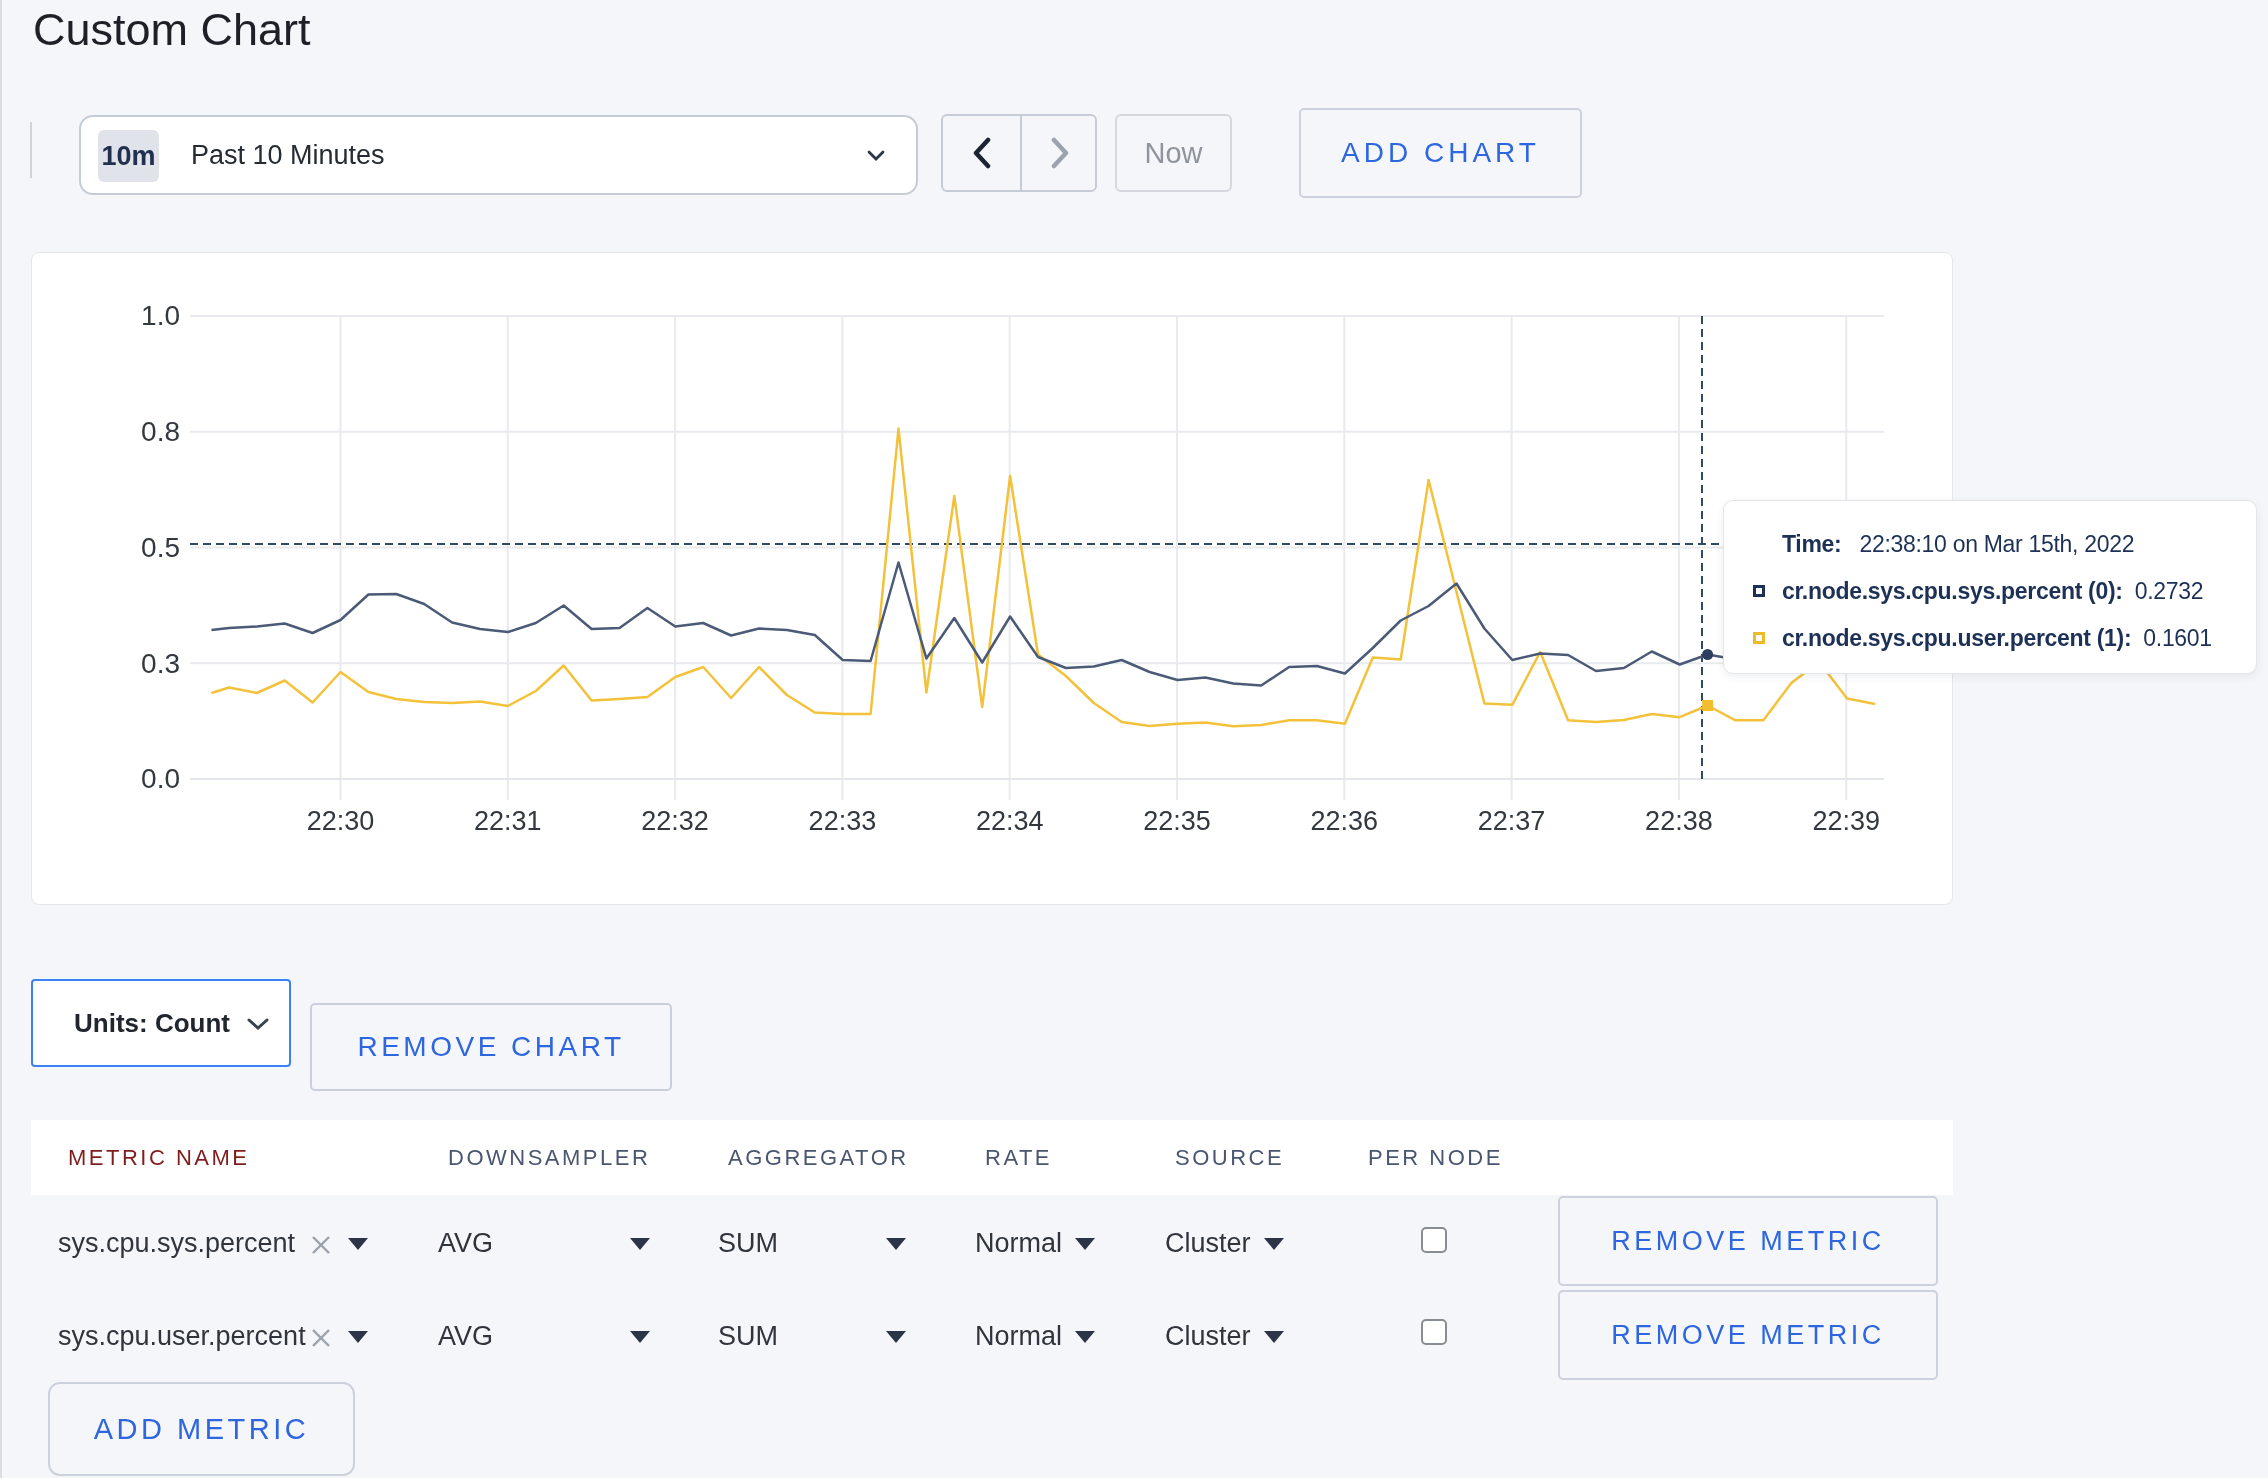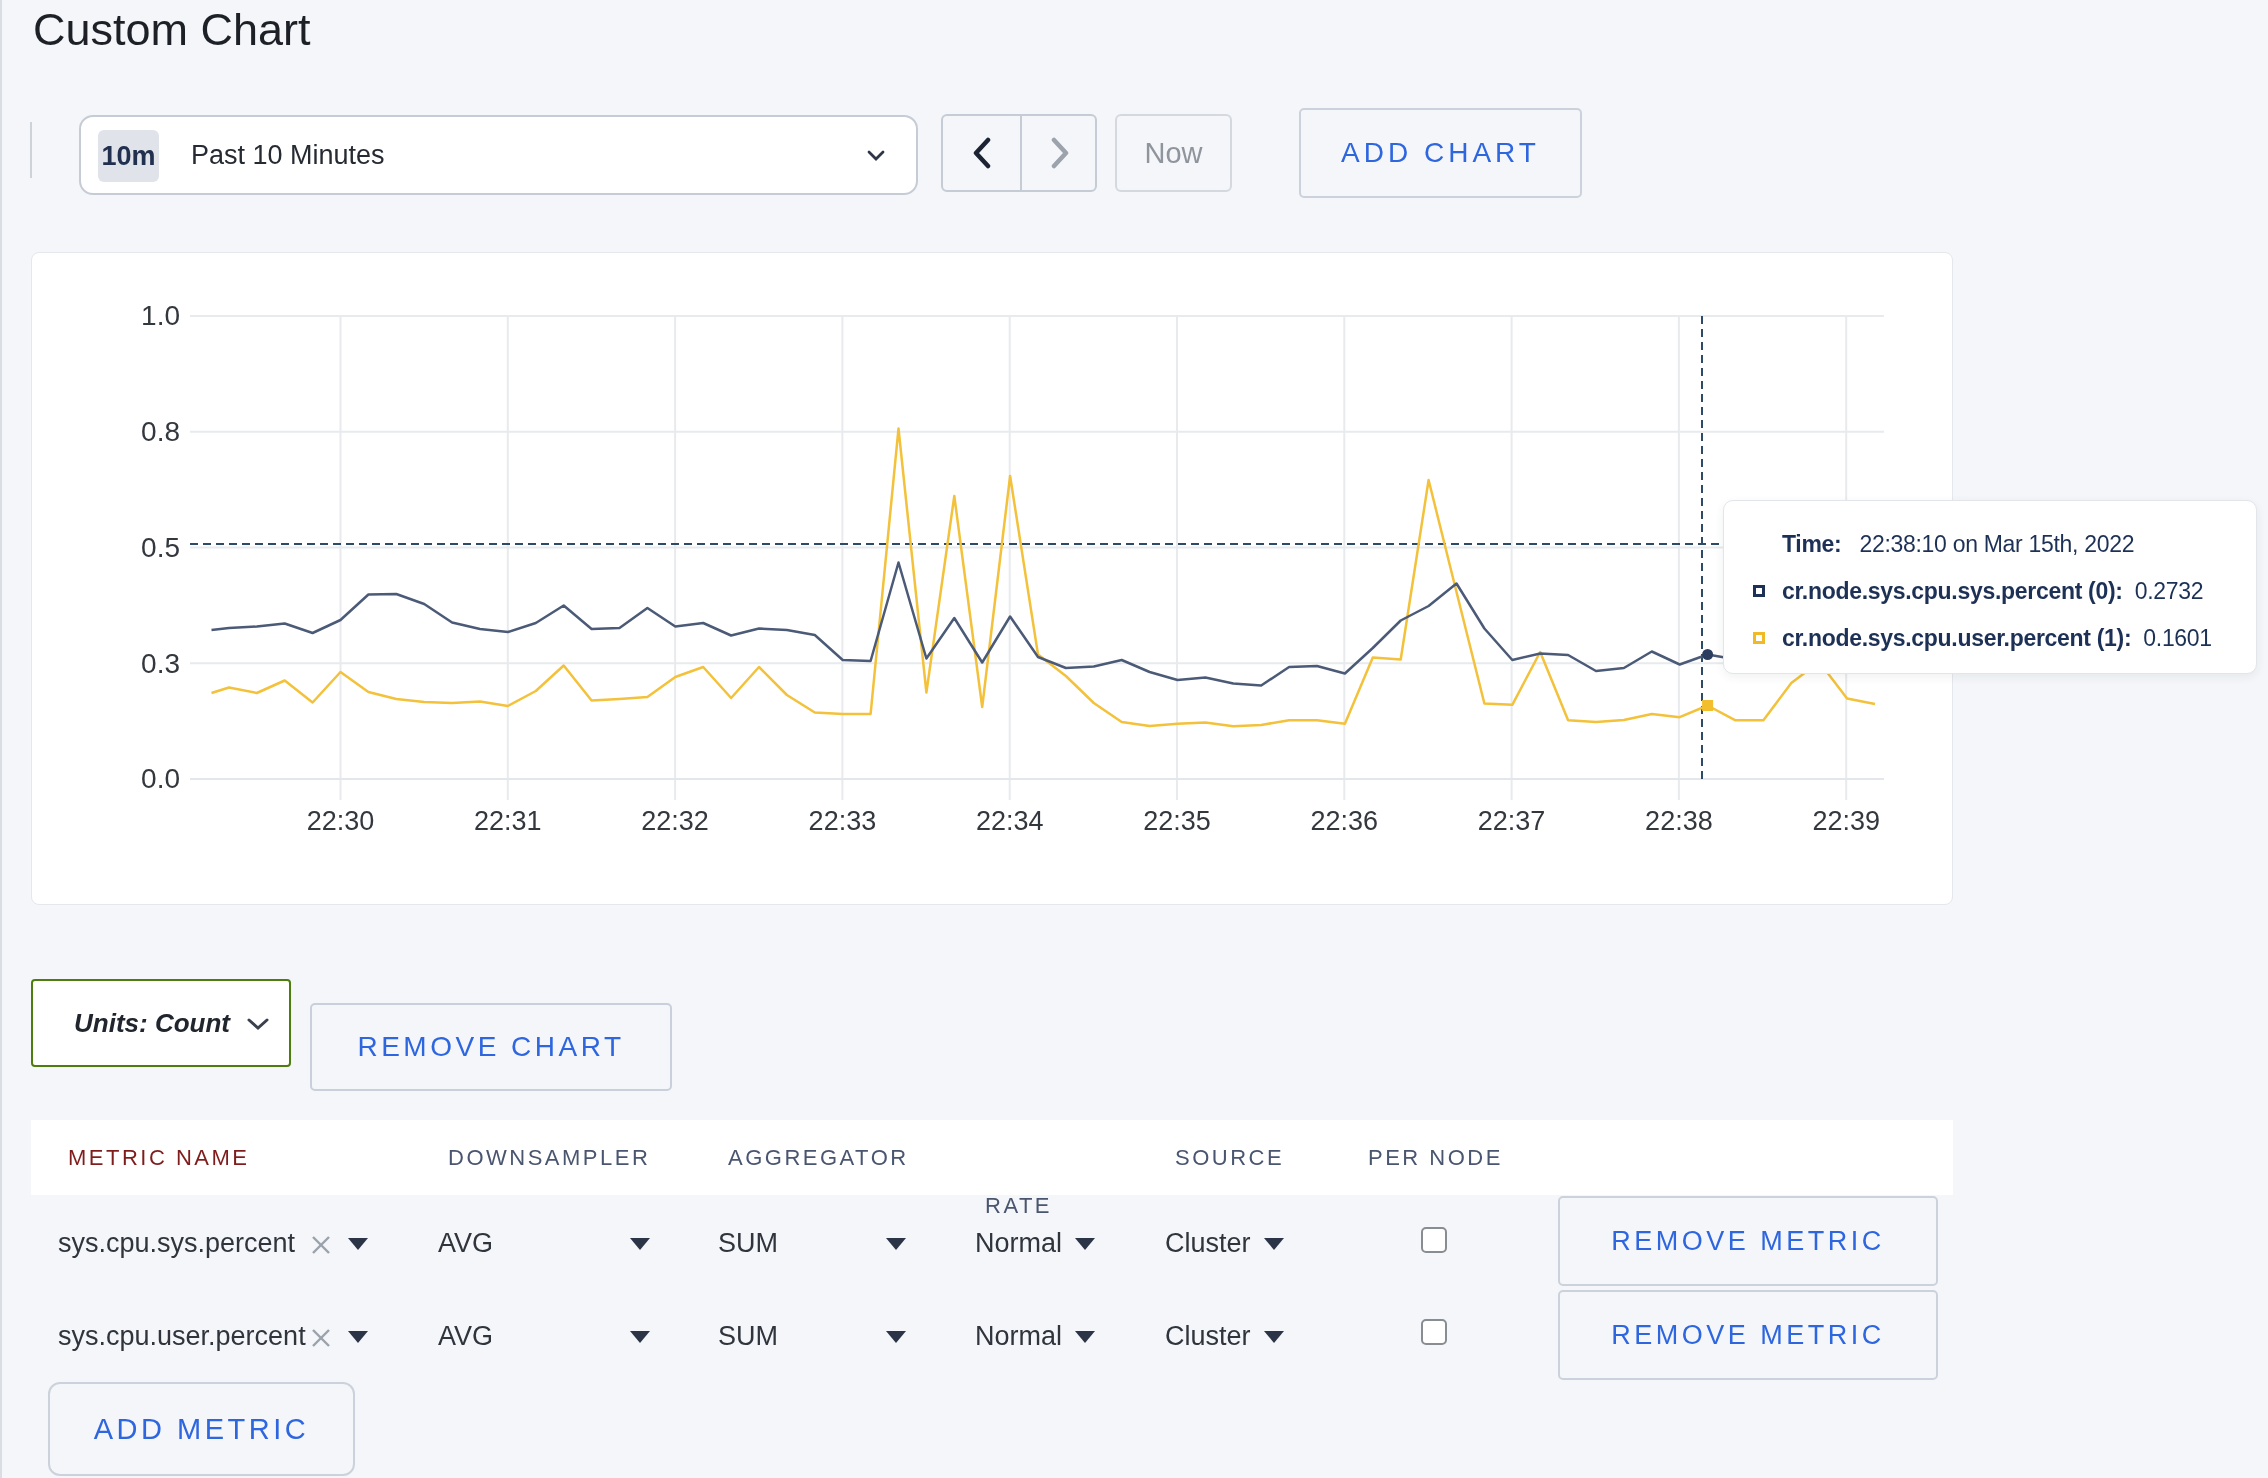--- a/index.html
+++ b/index.html
@@ -107,33 +107,33 @@
   </svg>
 
   <div class="abs" style="left:1723px;top:500px;width:534px;height:174px;background:#fff;border:1px solid #e2e6ea;border-radius:10px;box-shadow:0 3px 10px rgba(40,50,70,0.07);color:#1d3156;font-size:23px;letter-spacing:-0.3px;white-space:nowrap;">
     <div class="abs" style="left:58px;top:30px;"><b>Time:</b><span style="margin-left:18px;">22:38:10 on Mar 15th, 2022</span></div>
     <div class="abs" style="left:29px;top:84px;width:12px;height:12px;border:3px solid #1d3156;"></div>
     <div class="abs" style="left:58px;top:77px;"><b>cr.node.sys.cpu.sys.percent (0):</b><span style="margin-left:12px;">0.2732</span></div>
     <div class="abs" style="left:29px;top:131px;width:12px;height:12px;border:3px solid #f0b928;"></div>
     <div class="abs" style="left:58px;top:124px;"><b>cr.node.sys.cpu.user.percent (1):</b><span style="margin-left:12px;">0.1601</span></div>
   </div>
 
-  <div class="abs" style="left:31px;top:979px;width:260px;height:88px;background:#fff;border:2px solid #4d7c0f;border-radius:4px;font-style:italic;">
+  <div class="abs" style="left:31px;top:979px;width:260px;height:88px;background:#fff;border:2px solid #3b82f6;border-radius:4px;">
     <div class="abs" style="left:41px;top:0;height:84px;line-height:84px;font-size:26px;font-weight:bold;color:#20252e;">Units: Count</div>
     <svg class="abs" style="left:214px;top:37px;" width="22" height="13" viewBox="0 0 22 13">
         <polyline points="2,2 11,10 20,2" fill="none" stroke="#39404e" stroke-width="3" stroke-linecap="round"></polyline>
       </svg>
   </div>
   <div class="abs btn" style="left:310px;top:1003px;width:362px;height:88px;line-height:84px;font-size:28px;letter-spacing:3.5px;border-color:#c9cfdb;"><span class="blue">REMOVE CHART</span></div>
 
   <div class="abs" style="left:31px;top:1120px;width:1922px;height:75px;background:#fff;"></div>
   <div class="abs" style="top:1145px;left:68px;font-size:22px;letter-spacing:2.5px;color:#7f1d1d;">METRIC NAME</div>
   <div class="abs" style="top:1145px;left:448px;font-size:22px;letter-spacing:2.5px;color:#4a5570;">DOWNSAMPLER</div>
   <div class="abs" style="top:1145px;left:728px;font-size:22px;letter-spacing:2.5px;color:#4a5570;">AGGREGATOR</div>
-  <div class="abs" style="top:1145px;left:985px;font-size:22px;letter-spacing:2.5px;color:#4a5570;margin-top:48px;">RATE</div>
+  <div class="abs" style="top:1145px;left:985px;font-size:22px;letter-spacing:2.5px;color:#4a5570;">RATE</div>
   <div class="abs" style="top:1145px;left:1175px;font-size:22px;letter-spacing:2.5px;color:#4a5570;">SOURCE</div>
   <div class="abs" style="top:1145px;left:1368px;font-size:22px;letter-spacing:2.5px;color:#4a5570;">PER NODE</div>
 
   <div class="abs" style="top:1228px;left:58px;font-size:27px;color:#30353d;text-align:right;">sys.cpu.sys.percent</div>
   <svg class="abs" style="top:1233px;left:309px;" width="24" height="24" viewBox="0 0 24 24">
       <line x1="4" y1="4" x2="20" y2="20" stroke="#9aa2ac" stroke-width="2.4"></line>
       <line x1="20" y1="4" x2="4" y2="20" stroke="#9aa2ac" stroke-width="2.4"></line>
     </svg>
   <div class="abs" style="top:1238px;left:348px;width:0;height:0;border-left:10px solid transparent;border-right:10px solid transparent;border-top:12px solid #2c3547;"></div>
   <div class="abs" style="top:1228px;left:438px;font-size:27px;color:#30353d;">AVG</div>

